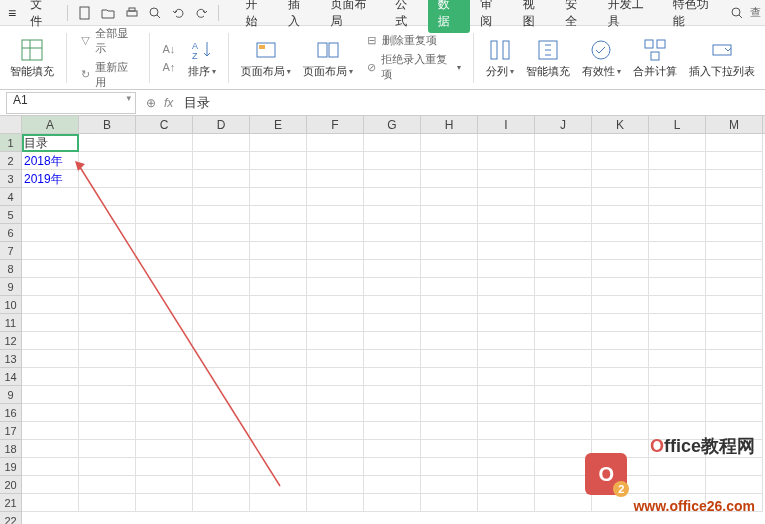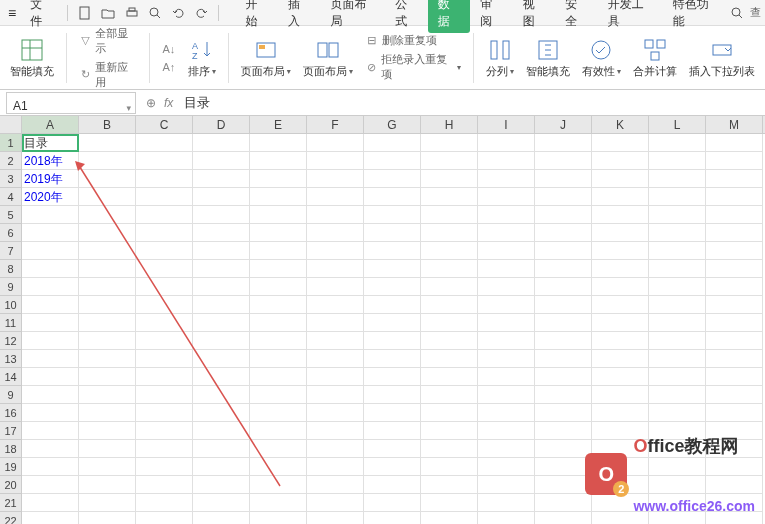--- a/index.html
+++ b/index.html
@@ -19,21 +19,21 @@
     .ribbon-icon { width: 28px; height: 28px; display: flex; align-items: center; justify-content: center; color: #4a7cbf; }
     .ribbon-icon.green { color: #4a9960; }
     .ribbon-label { font-size: 11px; color: #333; white-space: nowrap; display: flex; align-items: center; gap: 2px; }
     .ribbon-sep { width: 1px; height: 50px; background: #e0e0e0; margin: 0 2px; }
     .ribbon-stack { display: flex; flex-direction: column; gap: 2px; }
     .ribbon-mini { display: flex; align-items: center; gap: 3px; font-size: 11px; color: #666; cursor: pointer; padding: 1px 2px; }
     .ribbon-mini .mini-icon { width: 14px; height: 14px; display: inline-flex; align-items: center; justify-content: center; color: #888; }
     .dropdown-caret { font-size: 8px; color: #666; }
     
     .formula-bar { height: 26px; border-bottom: 1px solid #ccc; display: flex; align-items: center; padding: 0; }
-    .name-box { width: 130px; height: 22px; border: 1px solid #ccc; margin: 0 6px; display: flex; align-items: flex-end; padding: 0 6px; font-size: 12px; position: relative; }
+    .name-box { width: 130px; height: 22px; border: 1px solid #ccc; margin: 0 6px; display: flex; align-items: flex-start; padding: 0 6px; font-size: 12px; position: relative; }
     .name-box .caret { position: absolute; right: 4px; font-size: 9px; color: #888; }
     .fb-icon { width: 18px; padding: 0 4px; color: #888; cursor: pointer; }
     .fb-content { flex: 1; padding: 0 6px; font-size: 13px; }
     
     .sheet-area { position: relative; height: calc(524px - 26px - 64px - 26px); overflow: hidden; }
     .corner { position: absolute; left: 0; top: 0; width: 22px; height: 18px; background: #e8e8e8; border-right: 1px solid #ccc; border-bottom: 1px solid #ccc; }
     .col-headers { position: absolute; left: 22px; top: 0; right: 0; height: 18px; display: flex; background: #e8e8e8; border-bottom: 1px solid #ccc; }
     .col-h { width: 57px; text-align: center; line-height: 18px; border-right: 1px solid #ccc; font-size: 12px; color: #444; cursor: pointer; }
     .col-h.active { background: #d0e0d0; }
     .row-headers { position: absolute; left: 0; top: 18px; width: 22px; background: #e8e8e8; border-right: 1px solid #ccc; }
@@ -43,24 +43,24 @@
     .grid-row { display: flex; height: 18px; }
     .cell { width: 57px; height: 18px; border-right: 1px solid #e0e0e0; border-bottom: 1px solid #e0e0e0; padding: 0 2px; line-height: 18px; font-size: 12px; overflow: hidden; white-space: nowrap; }
     .cell.selected { border: 2px solid #3cb371; padding: 0; line-height: 14px; }
     .cell.link { color: #0000ee; cursor: pointer; }
     
     .annotation-arrow { position: absolute; pointer-events: none; z-index: 100; }
     
     .watermark { position: absolute; right: 10px; bottom: 10px; z-index: 200; display: flex; align-items: center; gap: 6px; pointer-events: none; }
     .wm-logo { width: 42px; height: 42px; background: #d9534f; border-radius: 6px; display: flex; align-items: center; justify-content: center; color: #fff; font-weight: bold; font-size: 20px; position: relative; }
     .wm-logo::after { content: "2"; position: absolute; right: -2px; bottom: -2px; background: #f0ad4e; color: #fff; font-size: 11px; width: 16px; height: 16px; border-radius: 50%; display: flex; align-items: center; justify-content: center; }
-    .wm-text { display: flex; flex-direction: column; }
+    .wm-text { display: flex; flex-direction: column; align-items: flex-end; }
     .wm-title { font-size: 18px; font-weight: bold; }
     .wm-title .o1 { color: #d9534f; } .wm-title .o2 { color: #333; }
-    .wm-url { font-size: 14px; color: #8b5cf6; font-weight: bold; margin-top: 40px; }
+    .wm-url { font-size: 14px; color: #c2410c; font-weight: bold; margin-top: 40px; }
   </style>
 </head>
 <body>
 
 <div class="menubar">
   <span class="hamburger">≡</span>
   <span class="file-btn">文件</span>
   <span class="divider"></span>
   <span class="qa-icon">
       <svg width="14" height="14" viewBox="0 0 14 14">
@@ -344,35 +344,20 @@
         <div class="cell"></div>
         <div class="cell"></div>
         <div class="cell"></div>
         <div class="cell"></div>
         <div class="cell"></div>
         <div class="cell"></div>
         <div class="cell"></div>
         <div class="cell"></div>
       </div>
       <div class="grid-row">
-        <div class="cell link">2020年</div>
-        <div class="cell"></div>
-        <div class="cell"></div>
-        <div class="cell"></div>
-        <div class="cell"></div>
-        <div class="cell"></div>
-        <div class="cell"></div>
-        <div class="cell"></div>
-        <div class="cell"></div>
-        <div class="cell"></div>
-        <div class="cell"></div>
-        <div class="cell"></div>
-        <div class="cell"></div>
-      </div>
-      <div class="grid-row">
         <div class="cell"></div>
         <div class="cell"></div>
         <div class="cell"></div>
         <div class="cell"></div>
         <div class="cell"></div>
         <div class="cell"></div>
         <div class="cell"></div>
         <div class="cell"></div>
         <div class="cell"></div>
         <div class="cell"></div>

